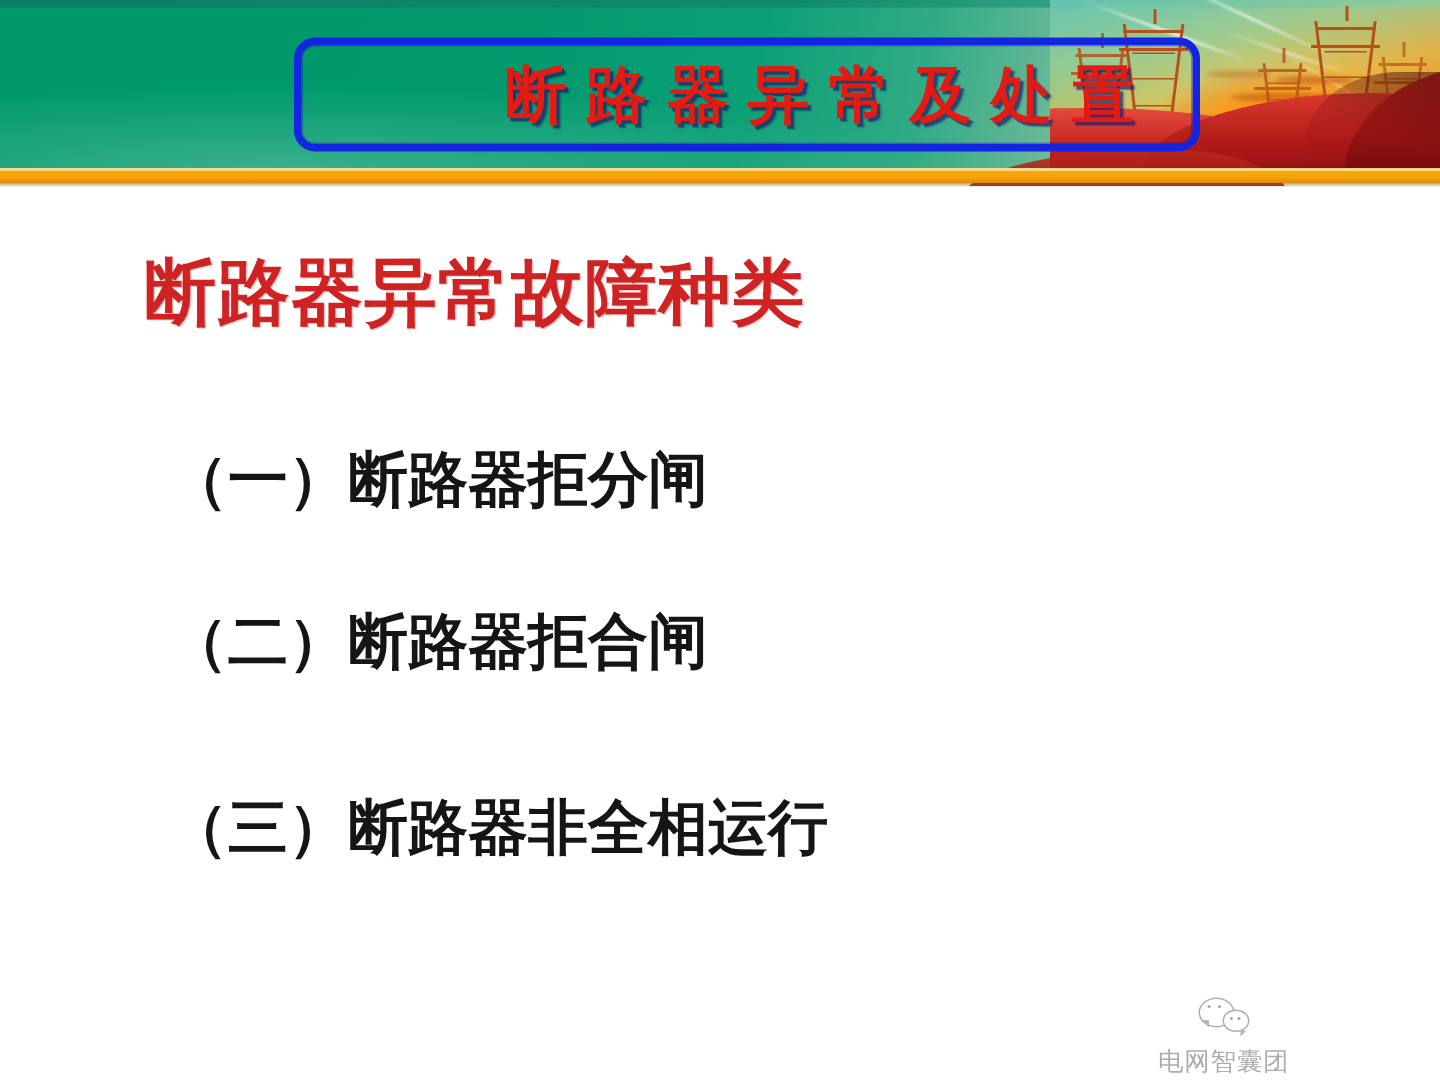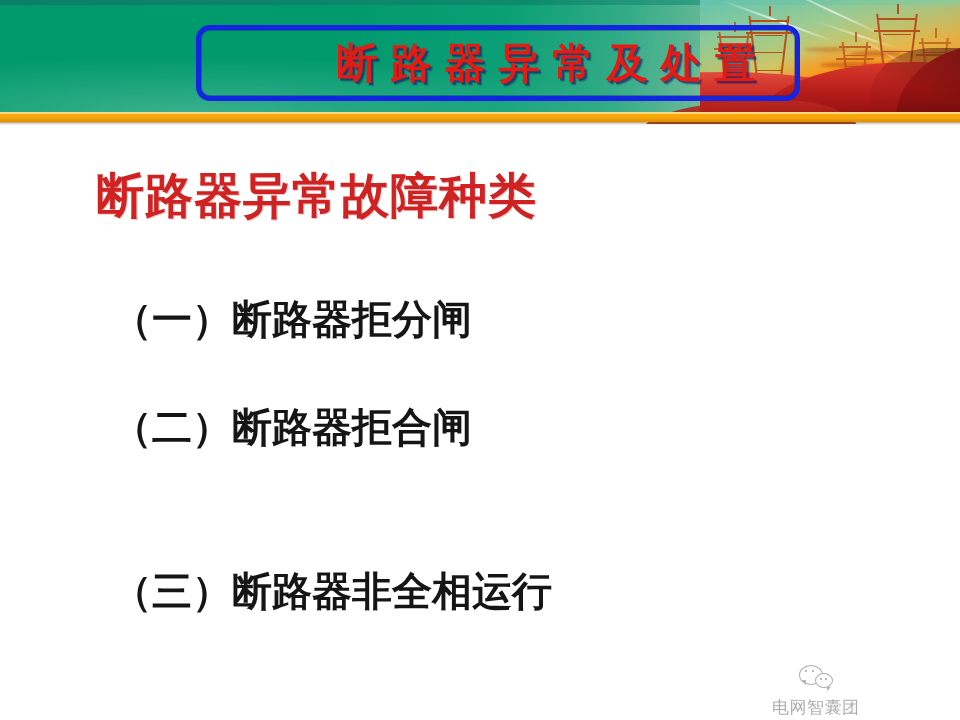--- a/index.html
+++ b/index.html
@@ -251,21 +251,21 @@
     left: 112px;
     font-family: Liberation Serif, serif;
     font-size: 40px;
     font-weight: 600;
     color: #151515;
     letter-spacing: 0px;
     white-space: nowrap;
   }
   .item.i0 { top: 168px; }
   .item.i1 { top: 276px; }
-  .item.i2 { top: 440px; }
+  .item.i2 { top: 400px; }
 
   
   .watermark {
     position: absolute;
     left: 772px;
     top: 662px;
     display: flex;
     align-items: center;
     gap: 8px;
     opacity: 0.62;

